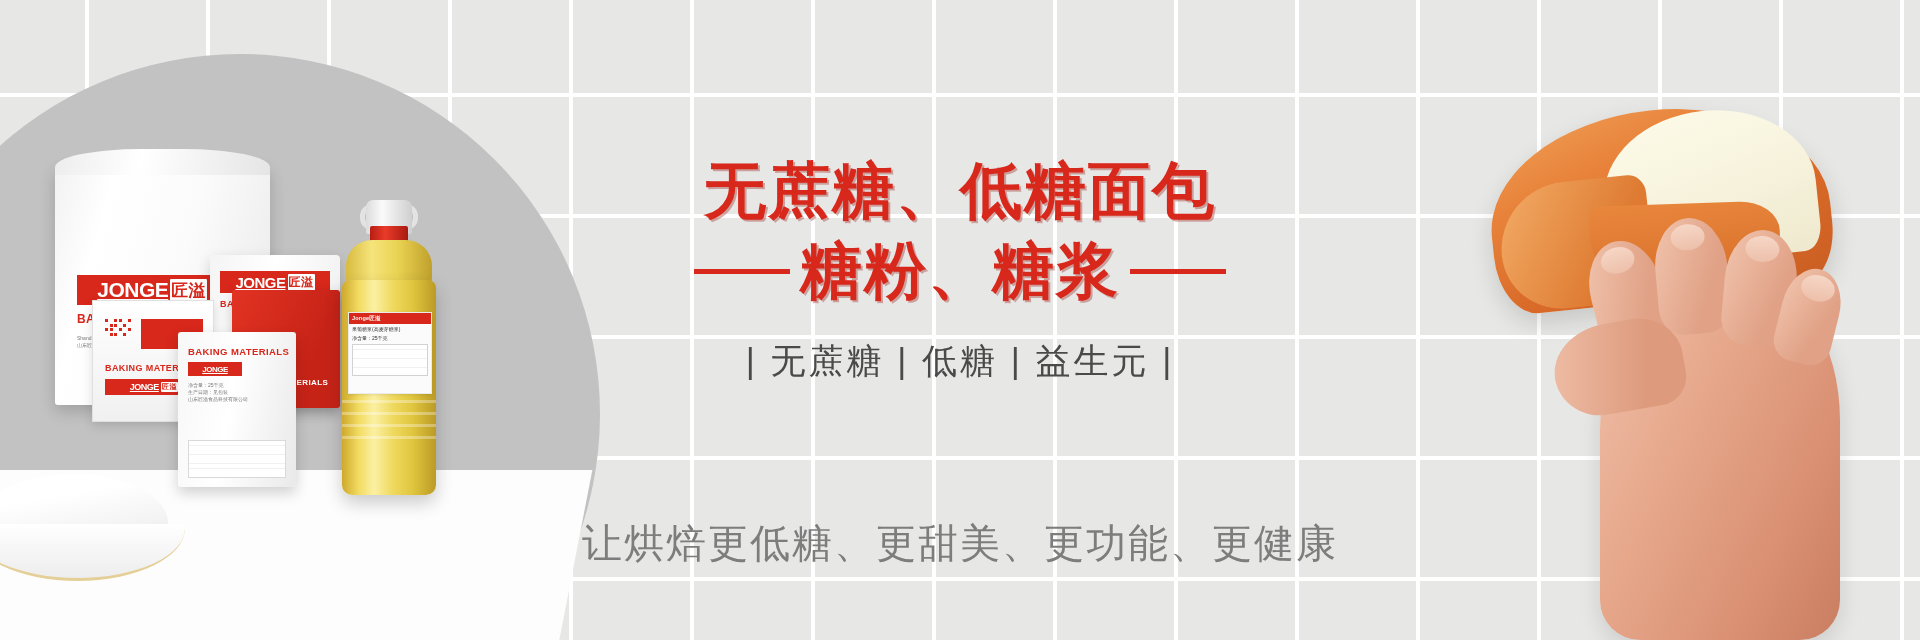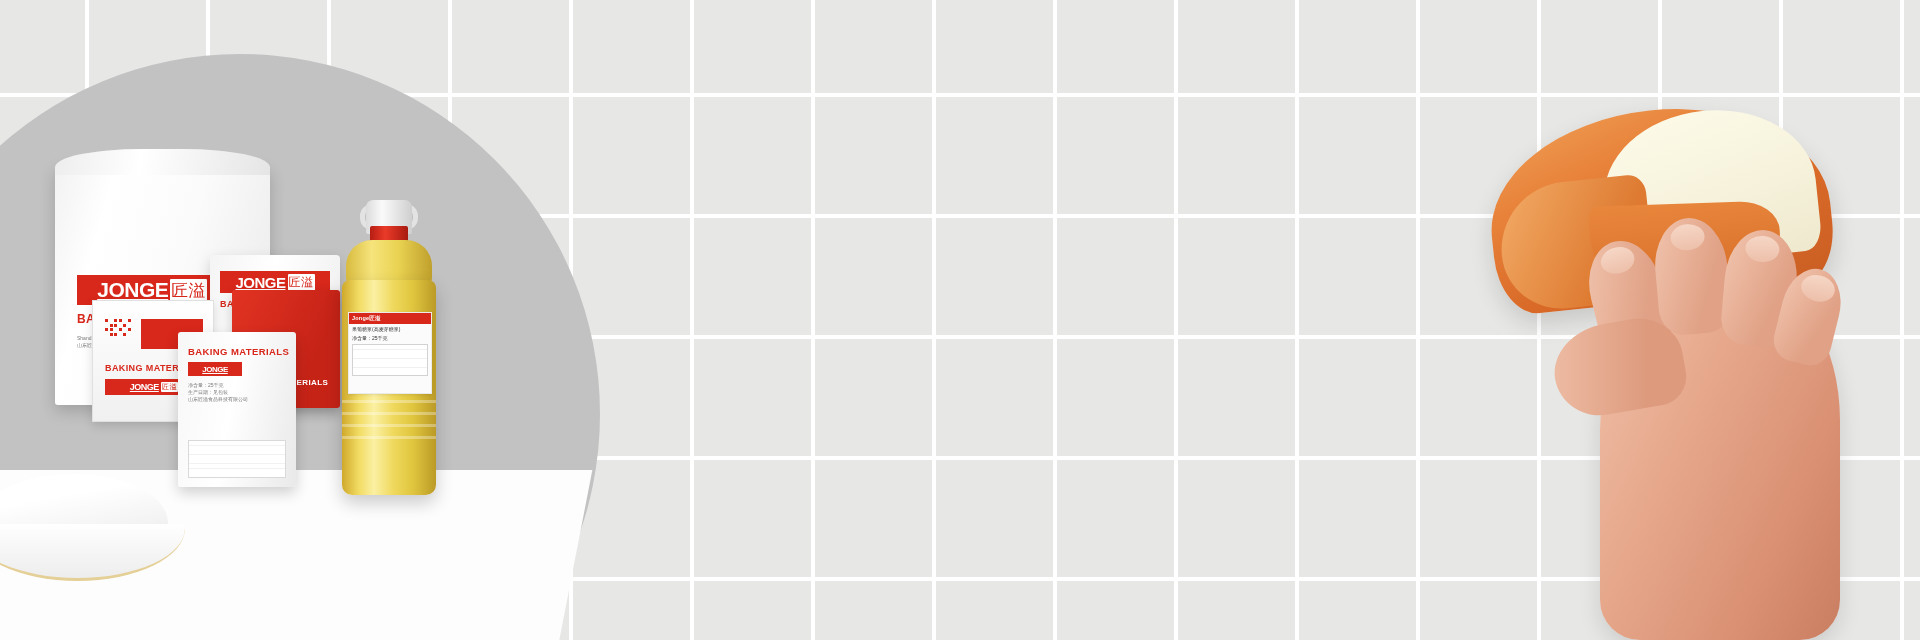--- a/index.html
+++ b/index.html
@@ -88,21 +88,21 @@
     position:absolute;background:#d8271b;color:#fff;
     display:flex;align-items:center;justify-content:center;
     font-weight:bold;letter-spacing:.5px;
   }
   .logo-text{
     display:flex;align-items:center;gap:2px;color:#fff;font-weight:bold;
   }
   .logo-text .jg{font-size:inherit;letter-spacing:-.5px;text-decoration:underline;}
   .logo-mark{
     background:#fff;color:#d8271b;border-radius:1px;padding:0 1px;
-    font-size:.8em;font-weight:normal;
+    font-size:.8em;font-weight:bold;
   }
   .bm{
     position:absolute;color:#d8271b;font-weight:bold;letter-spacing:.4px;
   }
   .bm-w{color:#fff;}
   .cnsmall{
     position:absolute;color:#7a7a7a;font-size:5px;line-height:1.35;
     white-space:pre-line;
   }
   .dots{
@@ -378,20 +378,30 @@
         <div class="lbl-tbl"></div>
       </div>
     </div>
 
     <div class="flourpile">
       <div class="heap"></div>
       <div class="bowl"></div>
     </div>
   </div>
 
+  <div class="textblock">
+    <div class="headline">无蔗糖、低糖面包</div>
+    <div class="headline2-wrap">
+      <span class="dash"></span>
+      <span class="headline2">糖粉、糖浆</span>
+      <span class="dash"></span>
+    </div>
+    <div class="tagline">| 无蔗糖 | 低糖 | 益生元 |</div>
+    <div class="slogan">让烘焙更低糖、更甜美、更功能、更健康</div>
+  </div>
 
   <div class="breadwrap">
     <div class="bread">
       <div class="crust"></div>
       <div class="crumb"></div>
       <div class="edge"></div>
       <div class="fold"></div>
     </div>
     <div class="hand">
       <div class="palm"></div>

